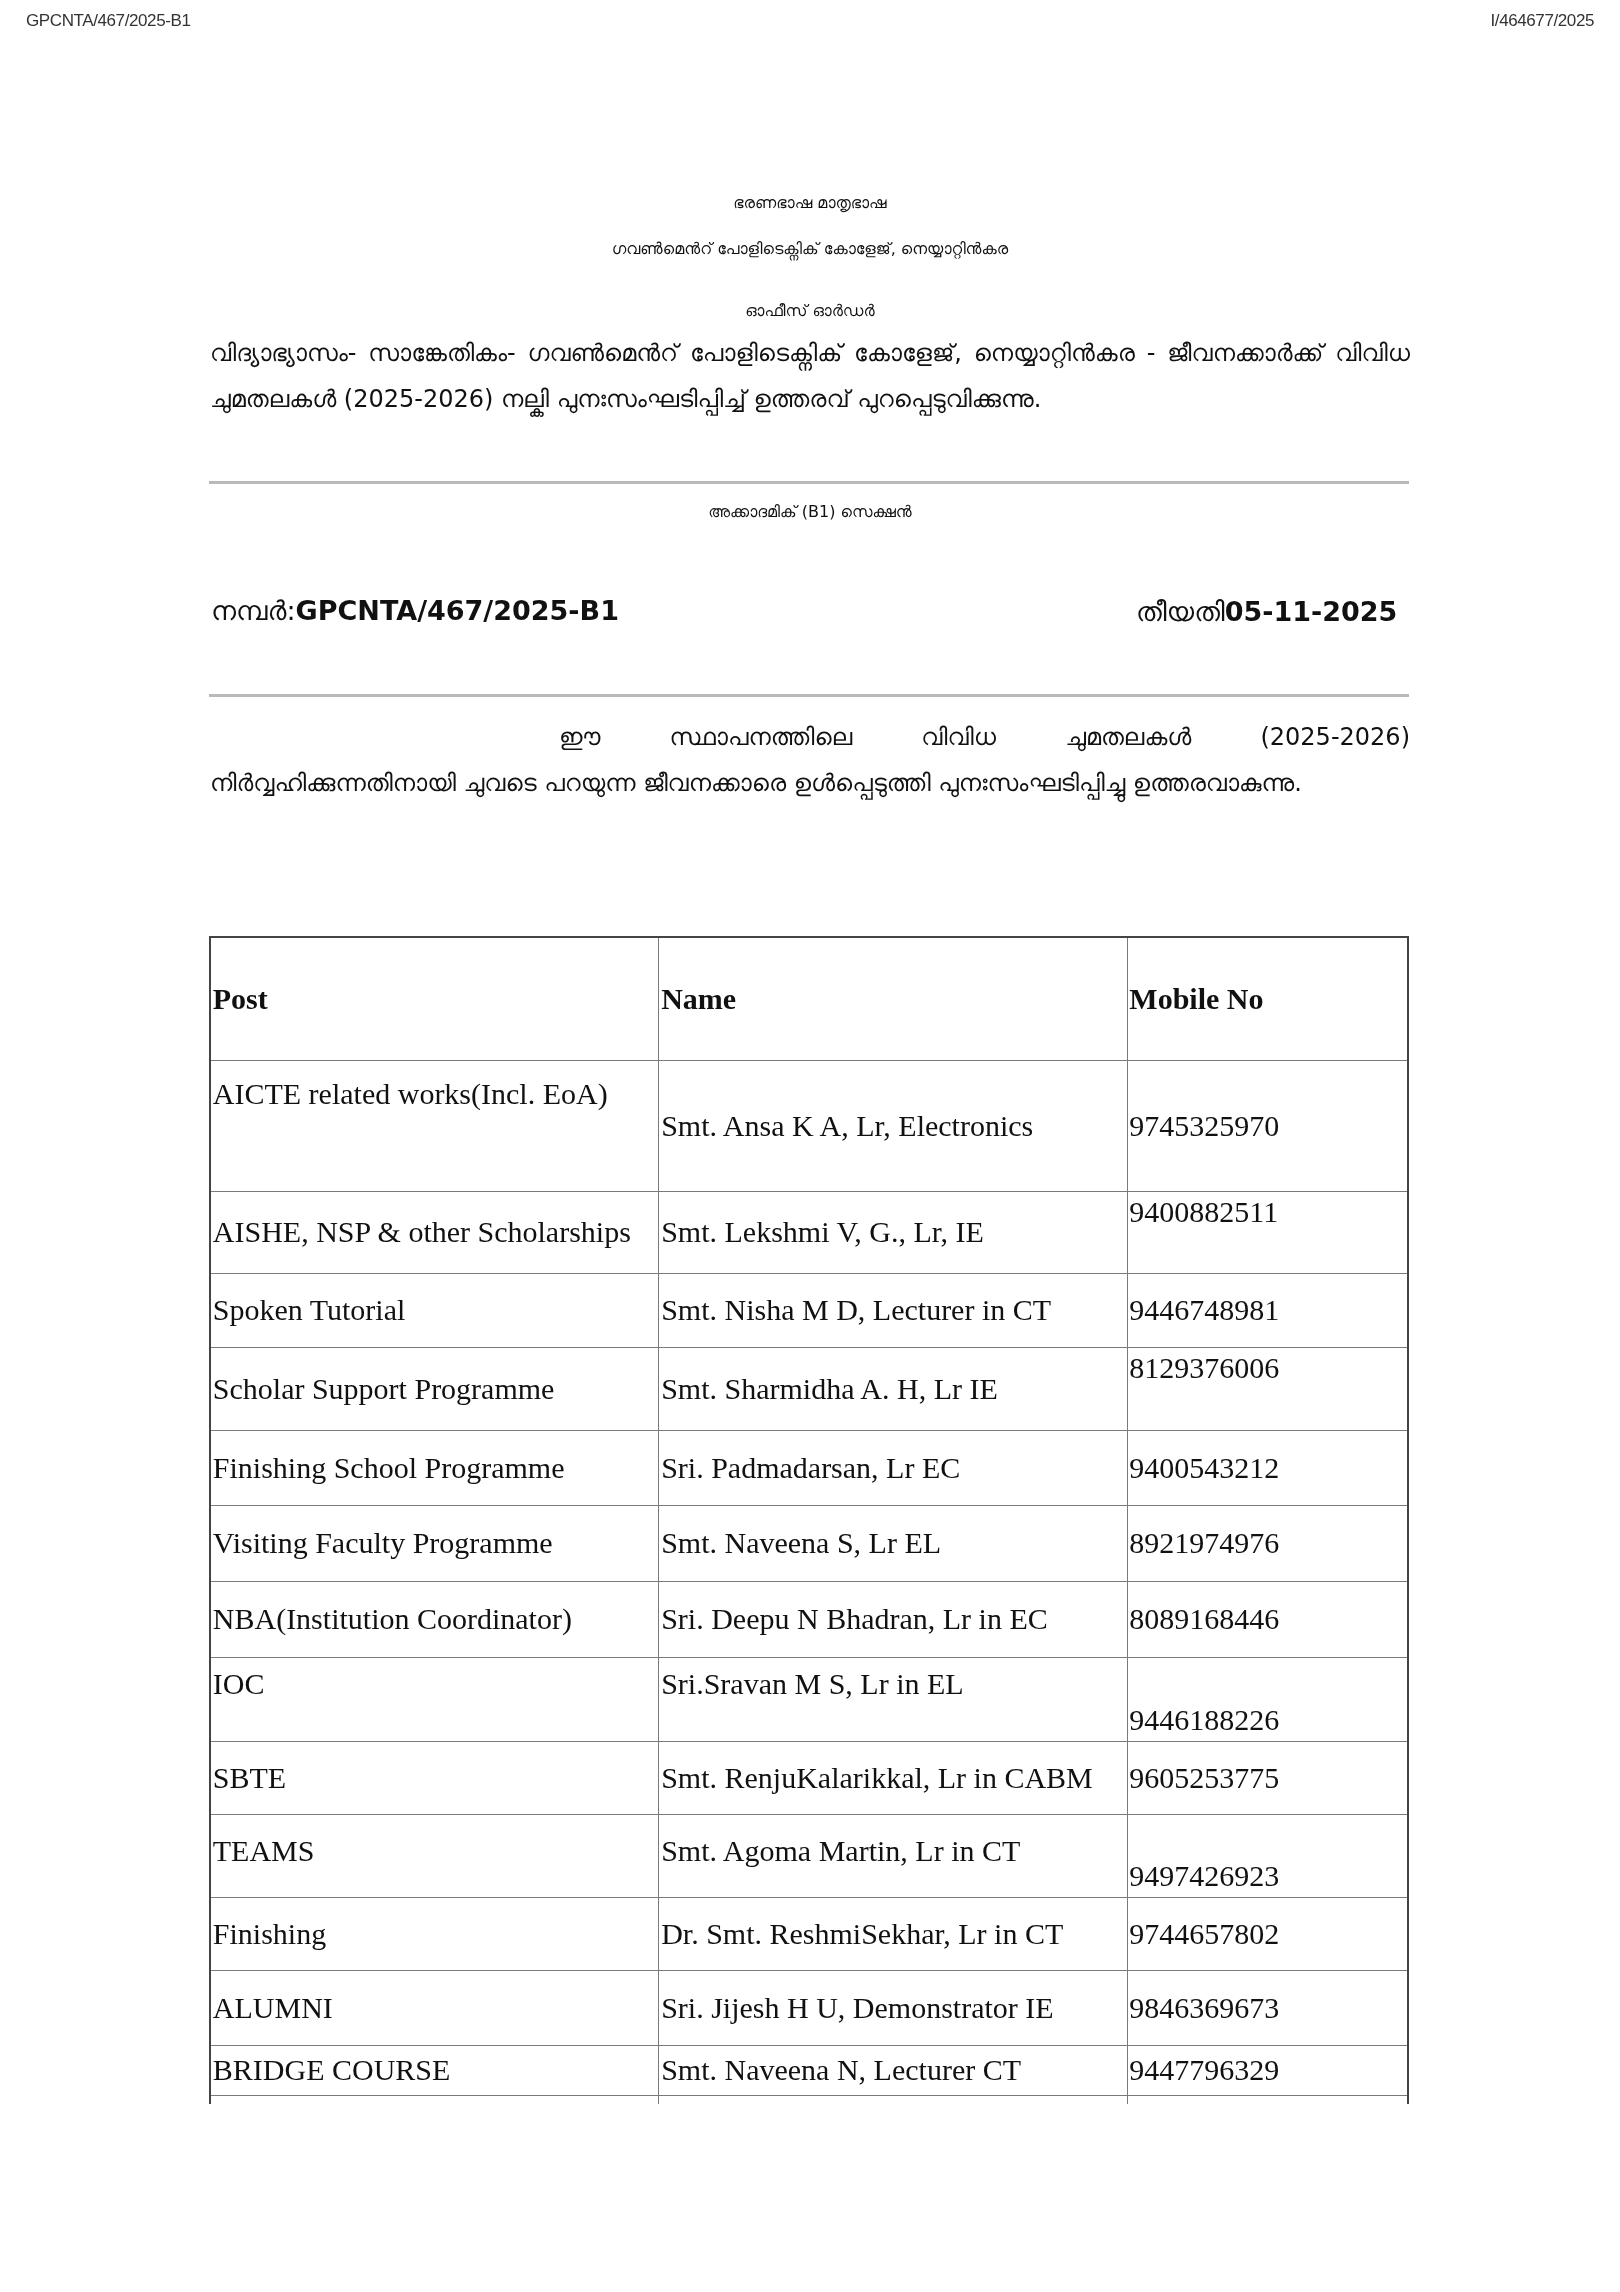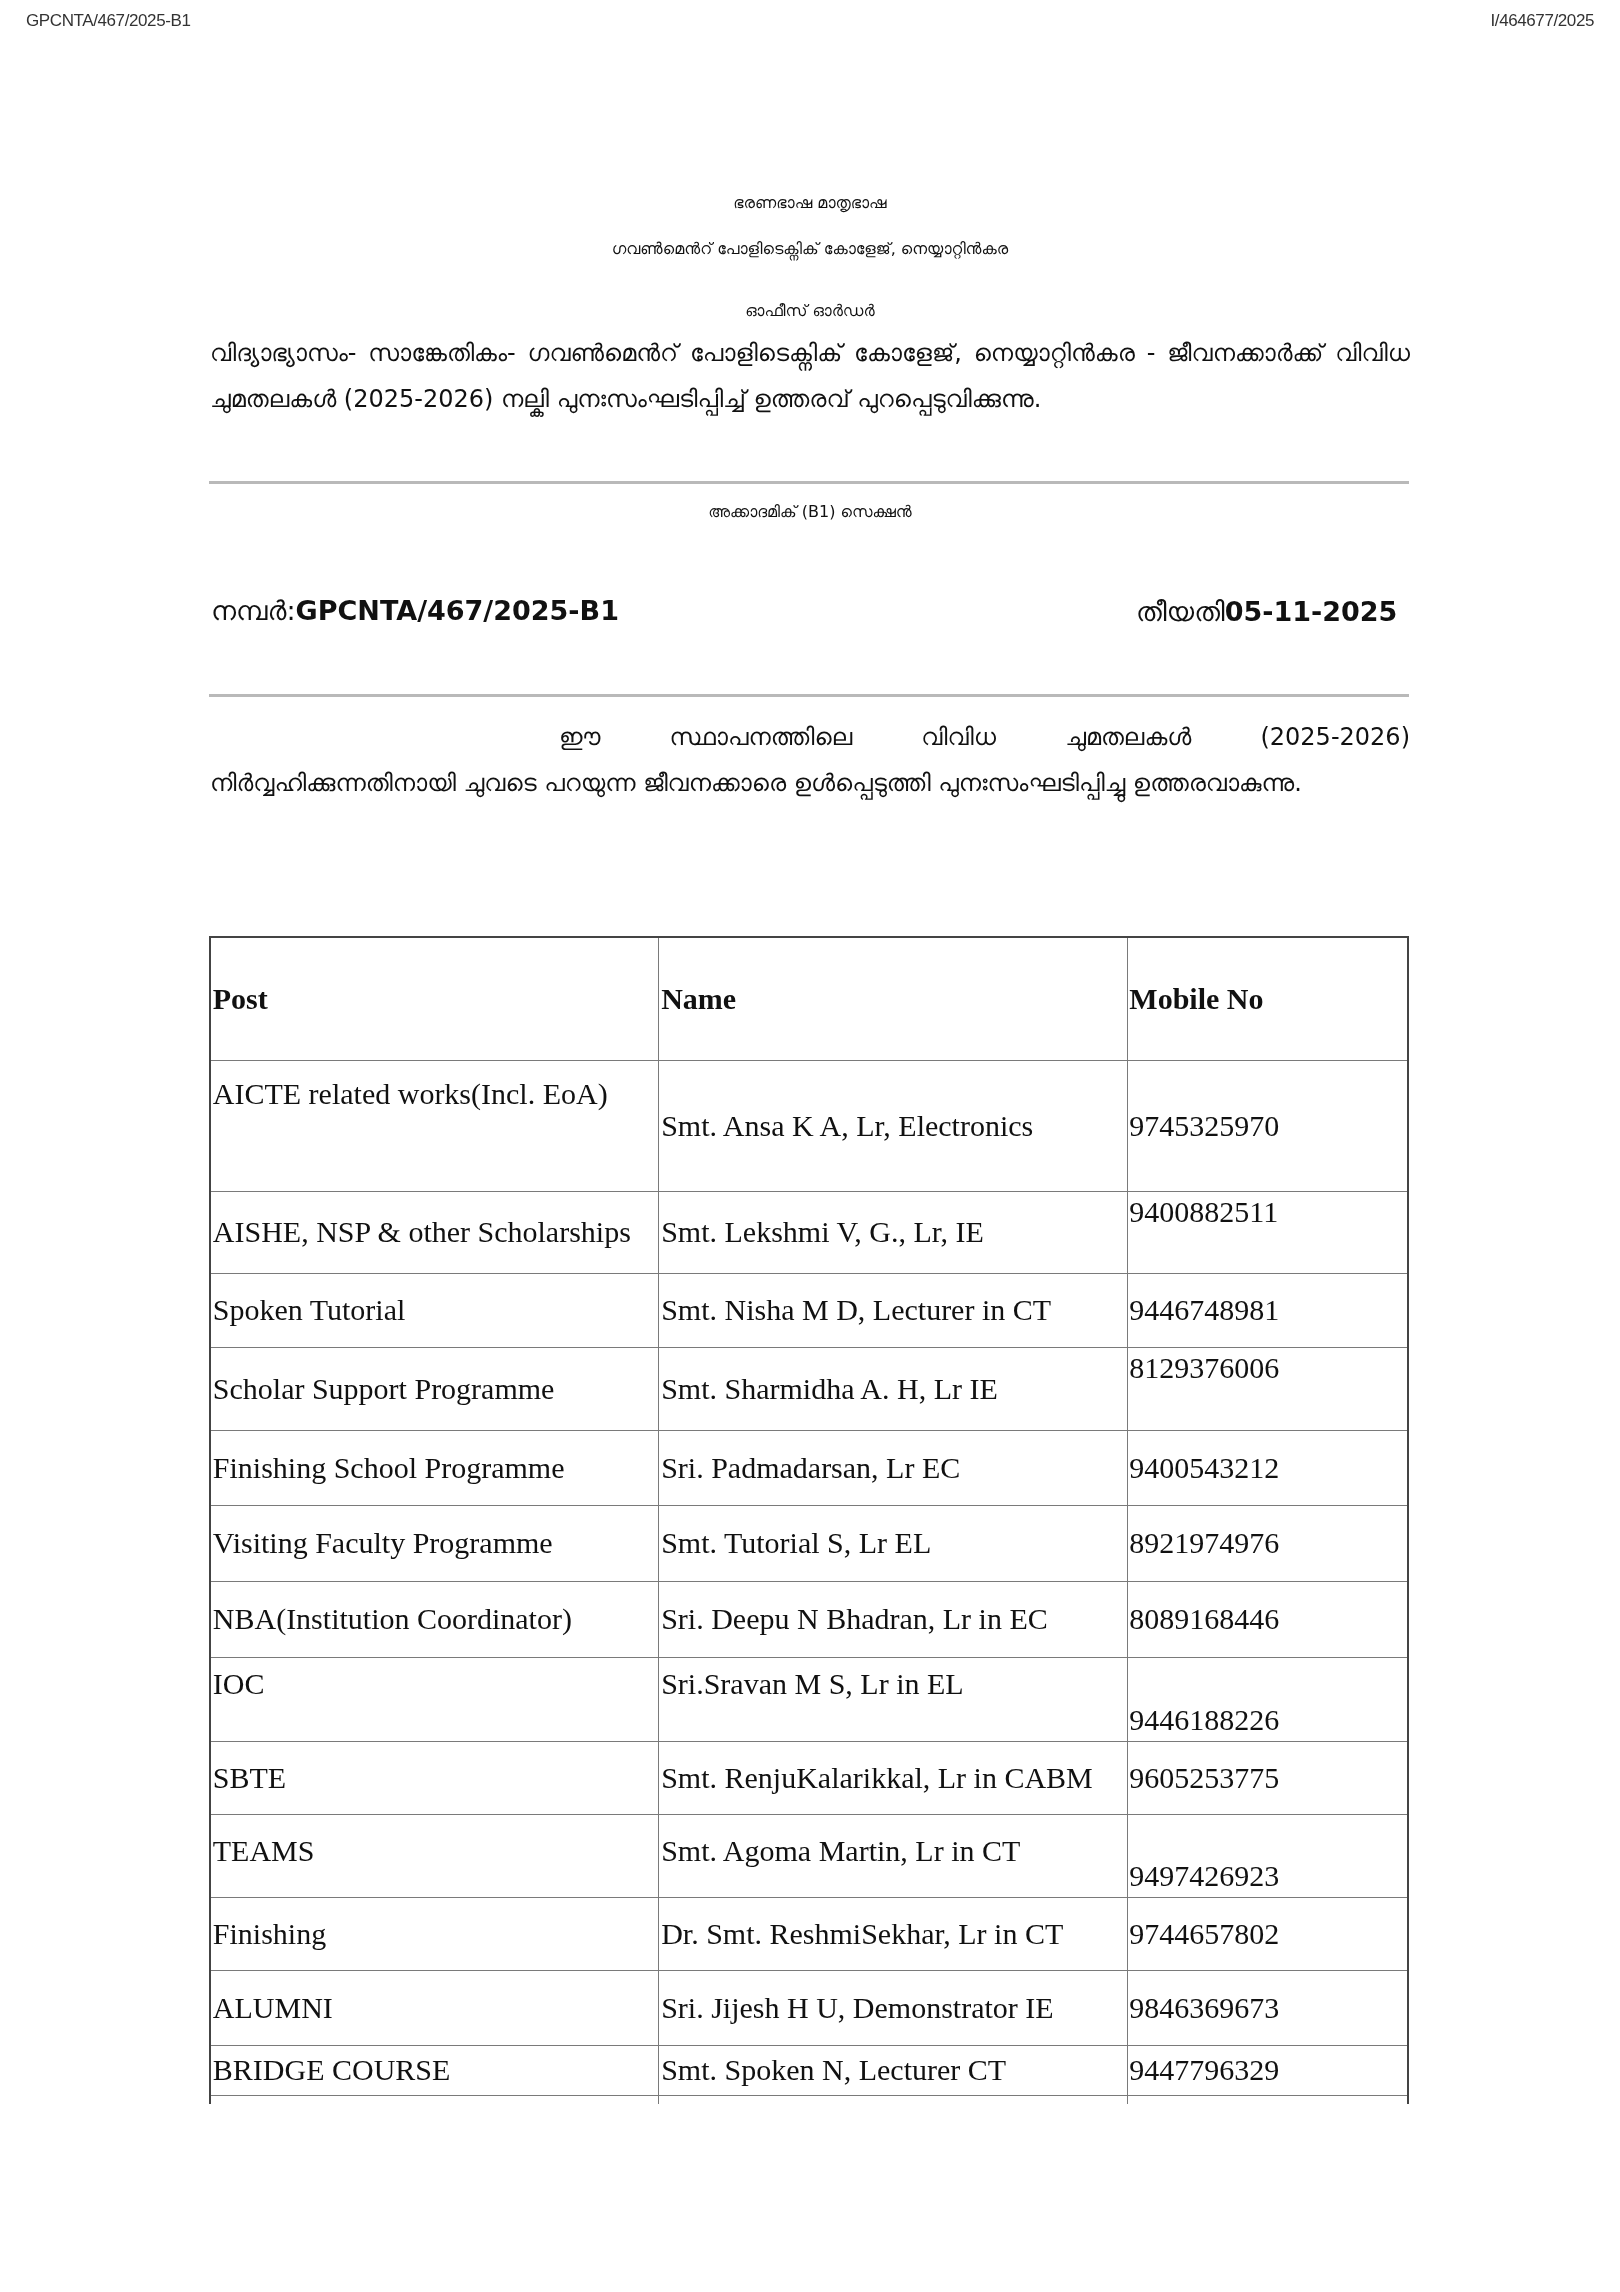--- a/index.html
+++ b/index.html
@@ -75,21 +75,21 @@
     <td>Smt. Sharmidha A. H, Lr IE</td>
     <td class="vtop" style="padding-top:3.6px !important;">8129376006</td>
   </tr>
   <tr style="height:75px;">
     <td>Finishing School Programme</td>
     <td>Sri. Padmadarsan, Lr EC</td>
     <td>9400543212</td>
   </tr>
   <tr style="height:76px;">
     <td>Visiting Faculty Programme</td>
-    <td>Smt. Tutorial S, Lr EL</td>
+    <td>Smt. Naveena S, Lr EL</td>
     <td>8921974976</td>
   </tr>
   <tr style="height:76px;">
     <td>NBA(Institution Coordinator)</td>
     <td>Sri. Deepu N Bhadran, Lr in EC</td>
     <td>8089168446</td>
   </tr>
   <tr style="height:84px;">
     <td class="vtop" style="padding-top:9px !important;">IOC</td>
     <td class="vtop" style="padding-top:9px !important;">Sri.Sravan M S, Lr in EL</td>
@@ -110,21 +110,21 @@
     <td>Dr. Smt. ReshmiSekhar, Lr in CT</td>
     <td>9744657802</td>
   </tr>
   <tr style="height:75px;">
     <td>ALUMNI</td>
     <td>Sri. Jijesh H U, Demonstrator IE</td>
     <td>9846369673</td>
   </tr>
   <tr style="height:50px;">
     <td>BRIDGE COURSE</td>
-    <td>Smt. Spoken N, Lecturer CT</td>
+    <td>Smt. Naveena N, Lecturer CT</td>
     <td>9447796329</td>
   </tr>
   <tr style="height:9px;">
     <td style="border-bottom:none;"></td>
     <td style="border-bottom:none;"></td>
     <td style="border-bottom:none;"></td>
   </tr>
 </tbody>
   </table>
 

